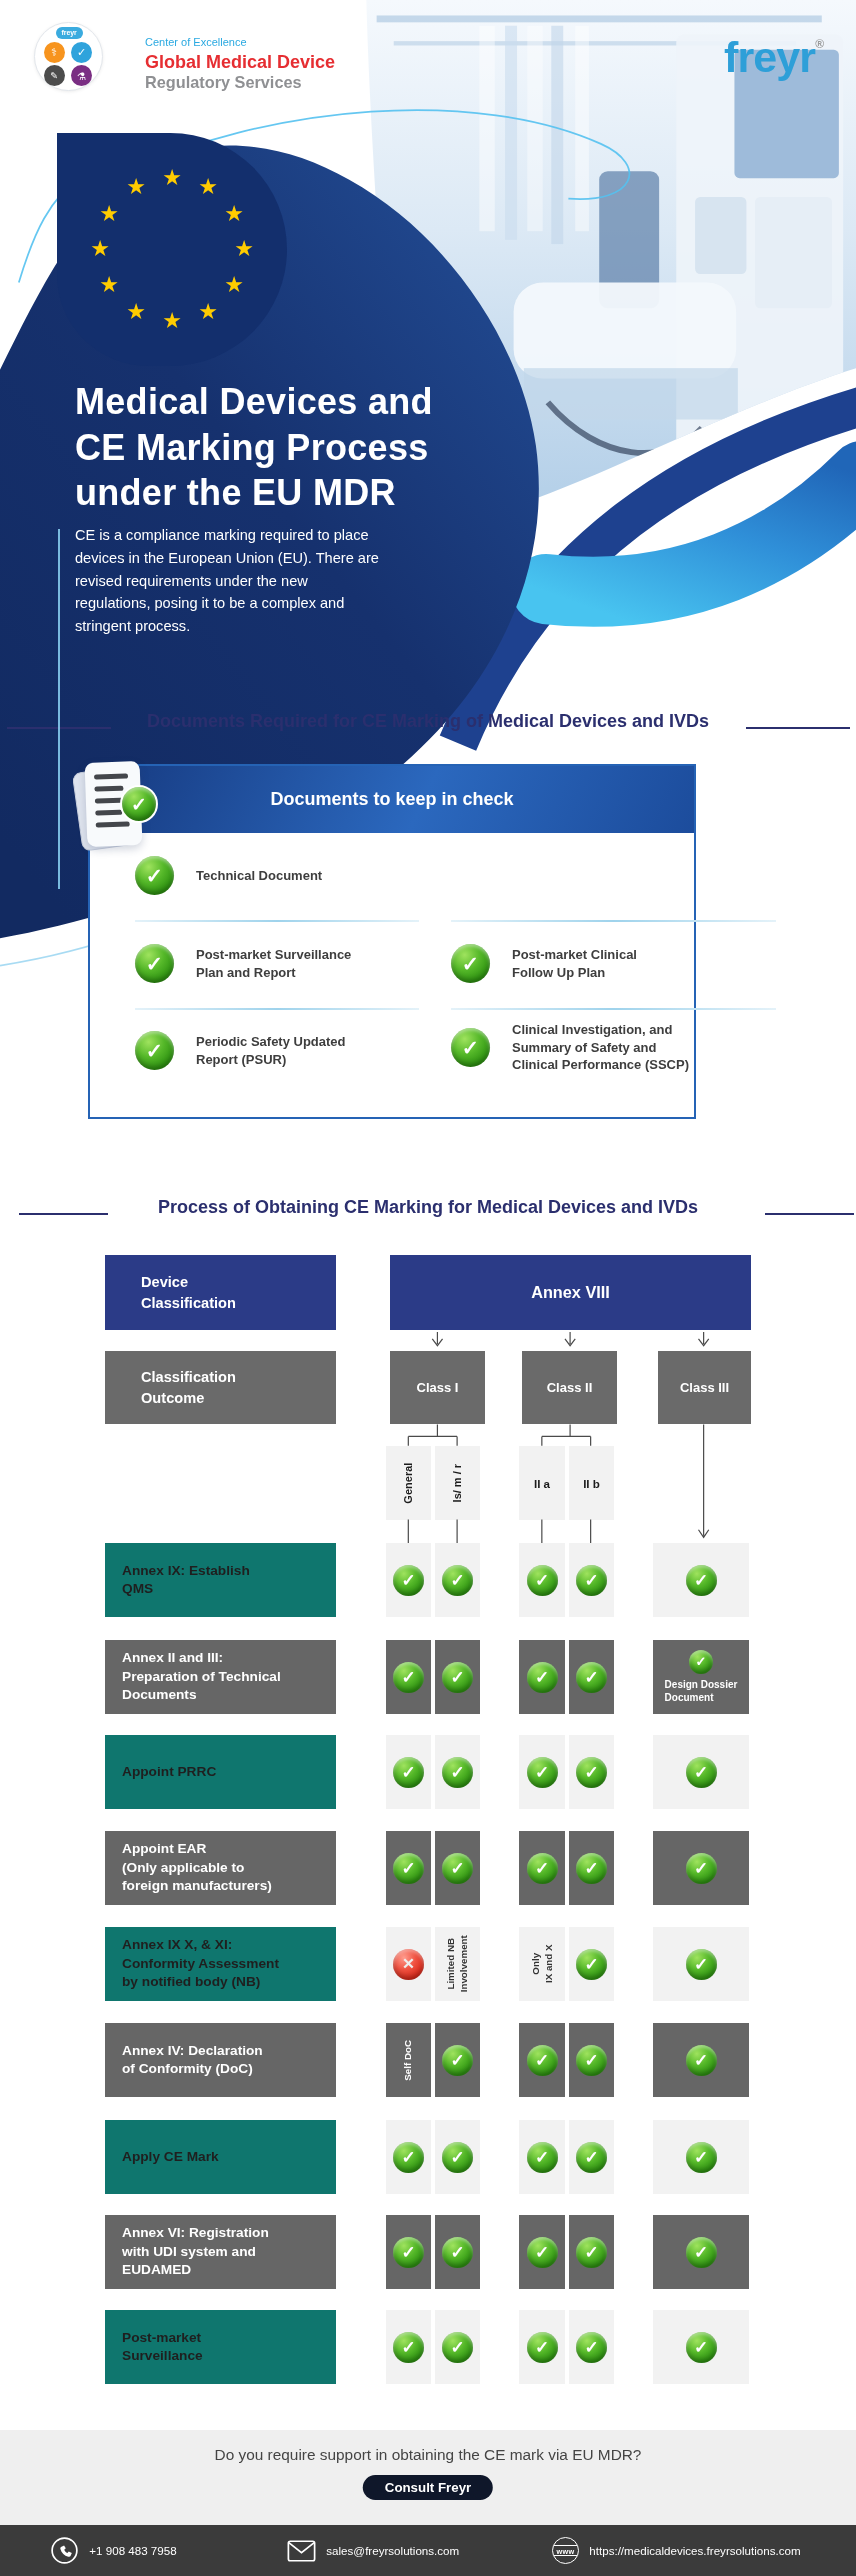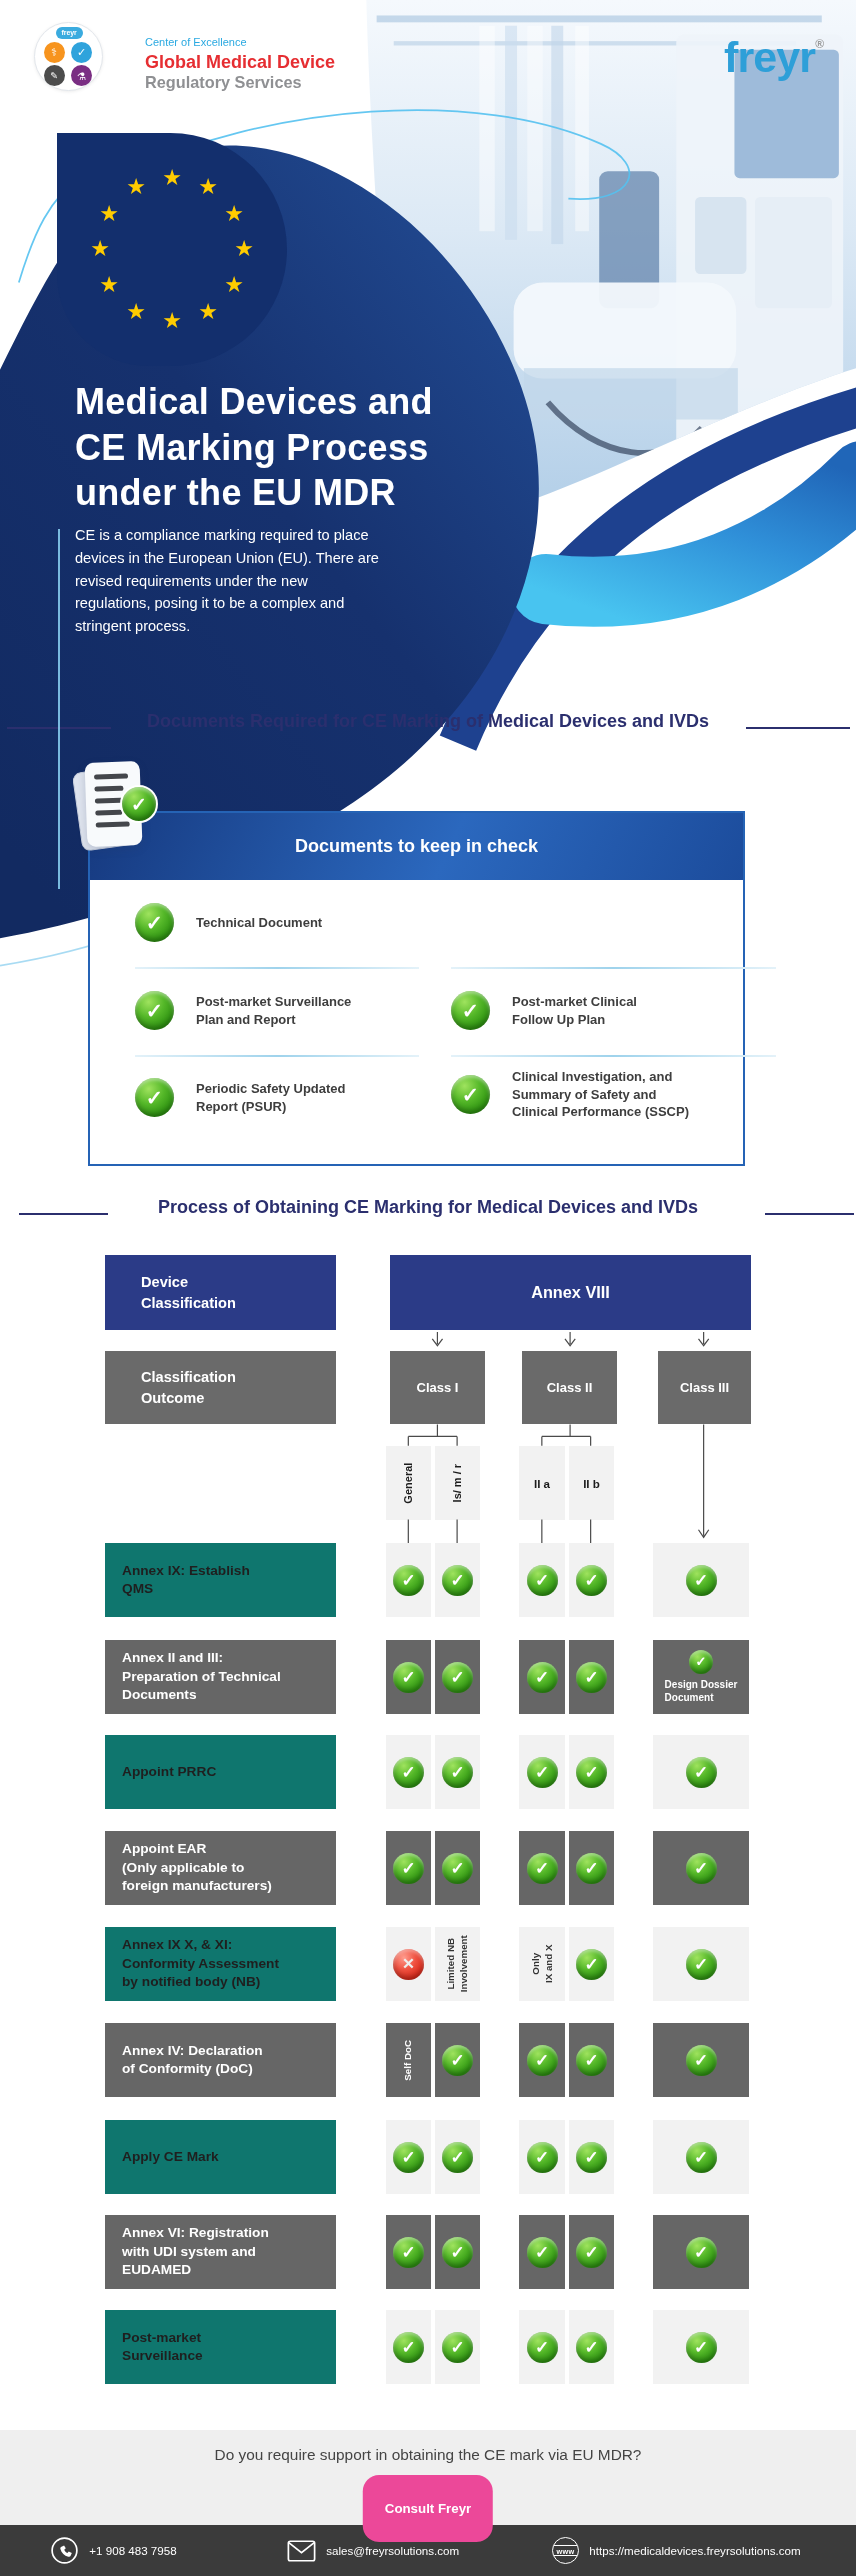--- a/index.html
+++ b/index.html
@@ -42,21 +42,21 @@
   .hero-title{left:75px;top:379px;width:462px;color:#fff;font-size:36px;font-weight:bold;
     line-height:1.27;white-space:pre-line;z-index:4;letter-spacing:0.3px;}
   .hero-rule{left:58px;top:529px;width:1.7px;height:360px;background:rgba(140,212,244,.85);z-index:4;}
   .hero-desc{left:75px;top:524px;width:312px;color:#fff;font-size:14.6px;line-height:1.56;z-index:4;}
 
   
   .sec-head{left:0;width:856px;text-align:center;color:#2b2f6e;font-size:18px;font-weight:bold;}
   .head-line{height:1.7px;background:#2b2f6e;}
 
   
-  .docs-box{left:88px;top:811px;width:657px;height:355px;background:#fff;
+  .docs-box{left:88px;top:764px;width:608px;height:355px;background:#fff;
     border:2.6px solid #2563b5;box-sizing:border-box;}
   .docs-box .bar{position:absolute;left:0;top:0;right:0;height:67px;
     background:linear-gradient(115deg,#16397f 0%,#2b68be 55%,#1c4c9c 100%);
     color:#fff;font-size:18px;font-weight:bold;text-align:center;line-height:67px;}
   .doc-item{position:absolute;display:flex;align-items:center;gap:22px;height:57px;}
   .doc-item .txt{font-size:13px;font-weight:bold;color:#3e3e3e;line-height:1.35;white-space:pre-line;}
   .divider{position:absolute;height:1.7px;
     background:linear-gradient(90deg,#e4f2f9 0%,#9fd3ec 50%,#e4f2f9 100%);}
   .chk{border-radius:50%;color:#fff;display:flex;align-items:center;justify-content:center;
     background:radial-gradient(circle at 35% 28%,#9fe35e 0%,#55b829 40%,#2f9312 72%,#1f7d06 100%);
@@ -101,22 +101,22 @@
   .cC{left:519px;width:46px;} .cD{left:569px;width:45px;} .cE{left:653px;width:96px;}
   .rt1{top:1543px;} .rt2{top:1640px;} .rt3{top:1735px;} .rt4{top:1831px;} .rt5{top:1927px;}
   .rt6{top:2023px;} .rt7{top:2120px;text-align:right;} .rt8{top:2215px;} .rt9{top:2310px;}
   .cell-note{font-size:10px;font-weight:bold;color:#fff;
     white-space:pre-line;line-height:1.3;margin-top:4.3px;}
   .rtxt{font-size:9.8px;font-weight:bold;}
 
   
   .support{left:0;top:2430px;width:856px;height:95px;background:#efefef;}
   .support .q{margin:0;padding-top:16.3px;text-align:center;font-size:15.4px;color:#454545;}
-  .consult{left:50%;top:2475px;transform:translateX(-50%);background:#ec4899;color:#fff;
-    border:none;border-radius:16.3px;padding:26px 22px;font-size:13.3px;font-weight:bold;
+  .consult{left:50%;top:2475px;transform:translateX(-50%);background:#0f172a;color:#fff;
+    border:none;border-radius:16.3px;padding:5px 22px;font-size:13.3px;font-weight:bold;
     font-family:"Liberation Sans",sans-serif;cursor:pointer;z-index:5;}
   .botbar{left:0;top:2525px;width:856px;height:51px;background:#3b3b3b;}
   .bot-item{position:absolute;top:0;height:51px;display:flex;align-items:center;gap:10.3px;
     color:#fff;font-size:11.6px;}
   .globe{width:27px;height:27px;border:1.7px solid #fff;border-radius:50%;position:relative;
     box-sizing:border-box;flex:none;}
   .globe::before{content:"";position:absolute;left:0.9px;right:0.9px;top:6.9px;height:9.4px;
     border-top:1.3px solid #fff;border-bottom:1.3px solid #fff;}
   .globe::after{content:"www";position:absolute;left:0;right:0;top:8.6px;text-align:center;
     font-size:7.3px;font-weight:bold;color:#fff;letter-spacing:0.4px;}

